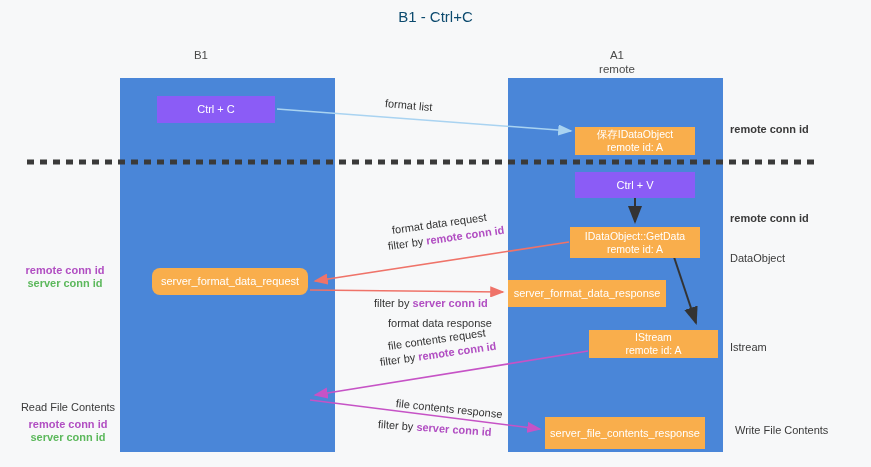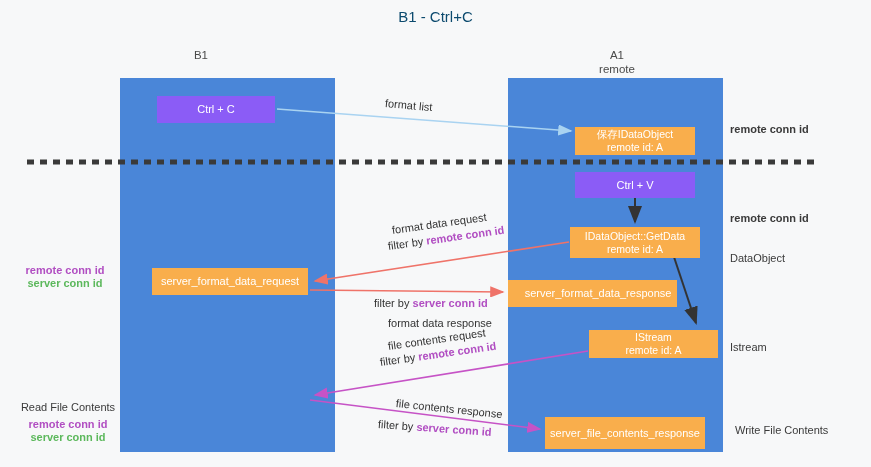--- a/index.html
+++ b/index.html
@@ -83,25 +83,25 @@
 
   <div class="abs node green" style="left:575px;top:172px;width:120px;height:26px;">
     <div>Ctrl + V</div>
   </div>
 
   <div class="abs node orange" style="left:570px;top:227px;width:130px;height:31px;font-size:10.5px;">
     <div>IDataObject::GetData</div>
     <div>remote id: A</div>
   </div>
 
-  <div class="abs node orange" style="left:152px;top:268px;width:156px;height:27px;">
+  <div class="abs node orange" style="left:152px;top:268px;width:156px;height:27px;border-radius:8px;">
     <div>server_format_data_request</div>
   </div>
 
-  <div class="abs node orange" style="left:508px;top:280px;width:158px;height:27px;padding-left:11px;">
+  <div class="abs node orange" style="left:508px;top:280px;width:158px;height:27px;">
     <div>server_format_data_response</div>
   </div>
 
   <div class="abs node orange" style="left:589px;top:330px;width:129px;height:28px;font-size:10.5px;">
     <div>IStream</div>
     <div>remote id: A</div>
   </div>
 
 
   <div class="abs node orange" style="left:545px;top:417px;width:160px;height:32px;">

